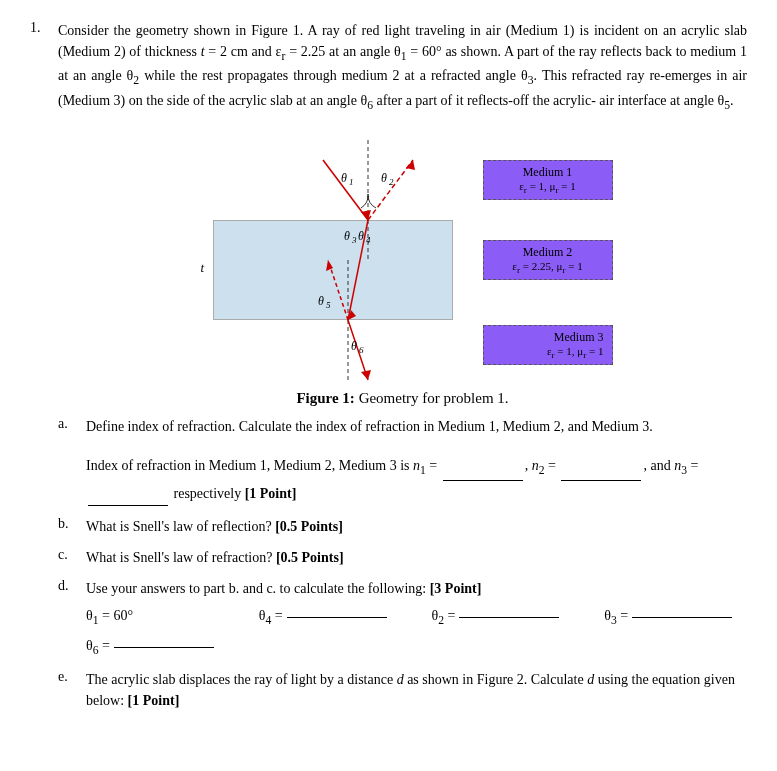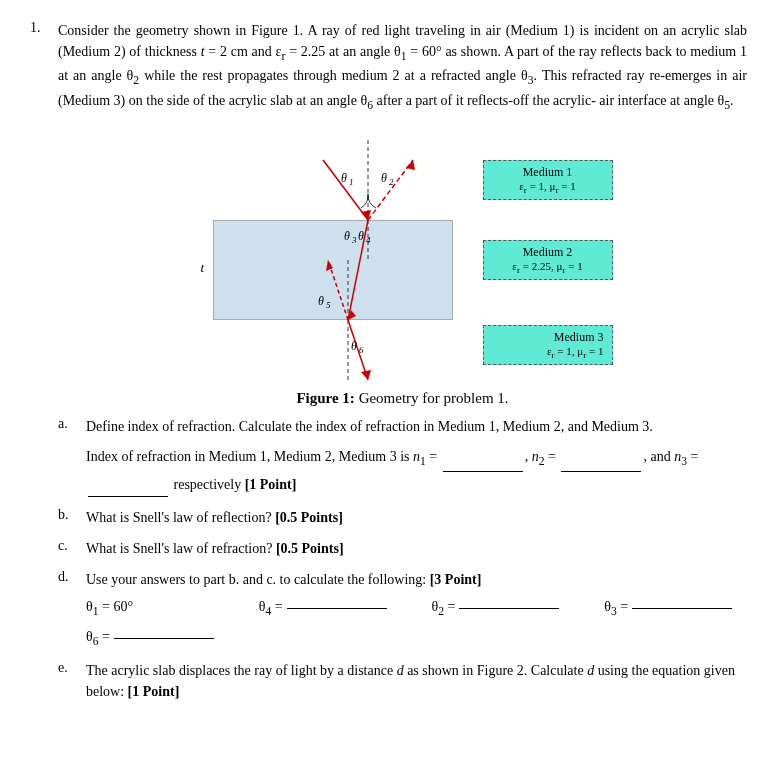--- a/index.html
+++ b/index.html
@@ -39,21 +39,21 @@
       height: 260px;
     }
     
     .medium-box {
       position: absolute;
       right: 0;
       border: 1px dashed #555;
       padding: 4px 8px;
       font-size: 12px;
       text-align: center;
-      background: #5eead4;
+      background: #8b5cf6;
     }
     .medium1-box {
       top: 30px;
       right: 0;
       width: 130px;
     }
     .medium2-box {
       top: 110px;
       right: 0;
       width: 130px;
@@ -111,21 +111,21 @@
     }
     .part-letter {
       min-width: 18px;
       font-size: 14px;
     }
     .part-content {
       flex: 1;
       line-height: 1.5;
     }
     .part-content .sub-line {
-      margin-top: 7px;
+      margin-top: 16px;
       line-height: 1.8;
     }
     .underline-blank {
       display: inline-block;
       width: 80px;
       border-bottom: 1px solid #000;
       margin: 0 2px;
       vertical-align: bottom;
     }
     .theta-grid {

